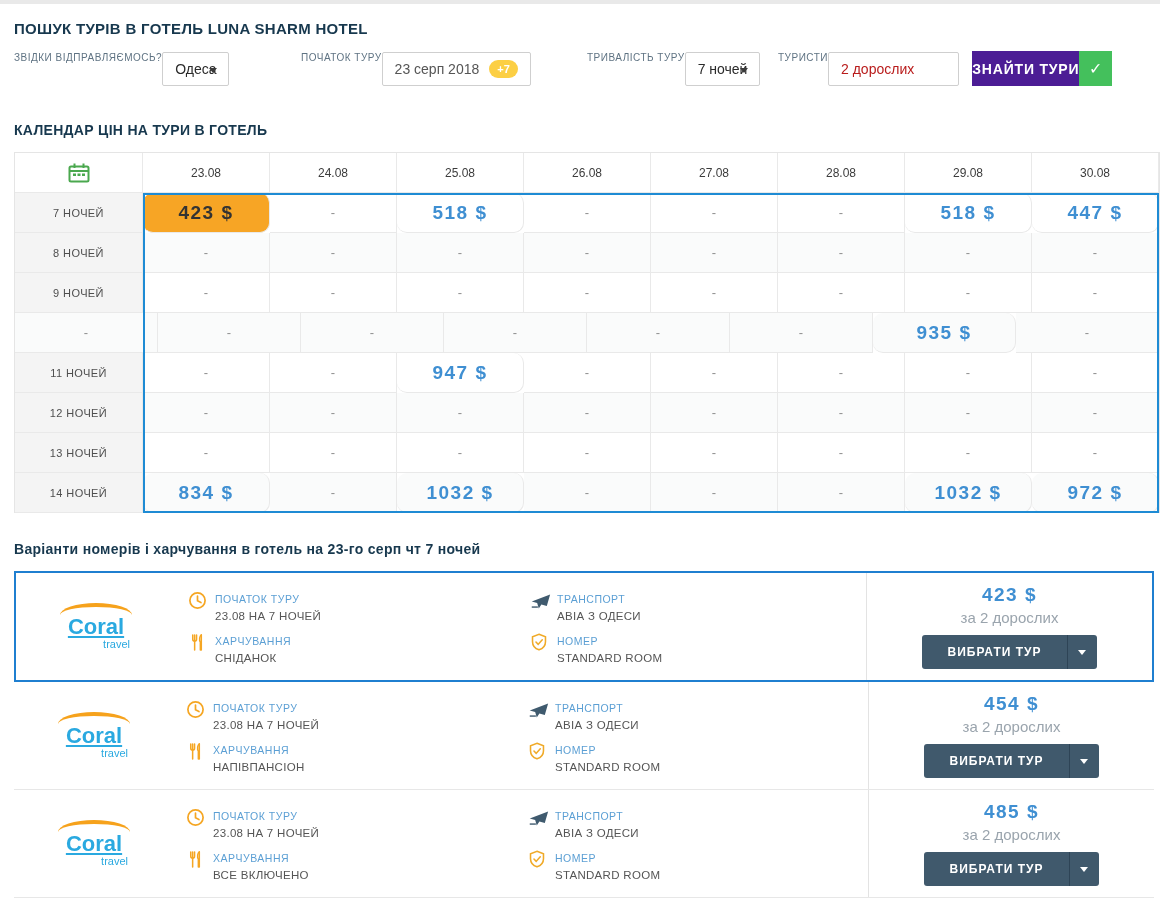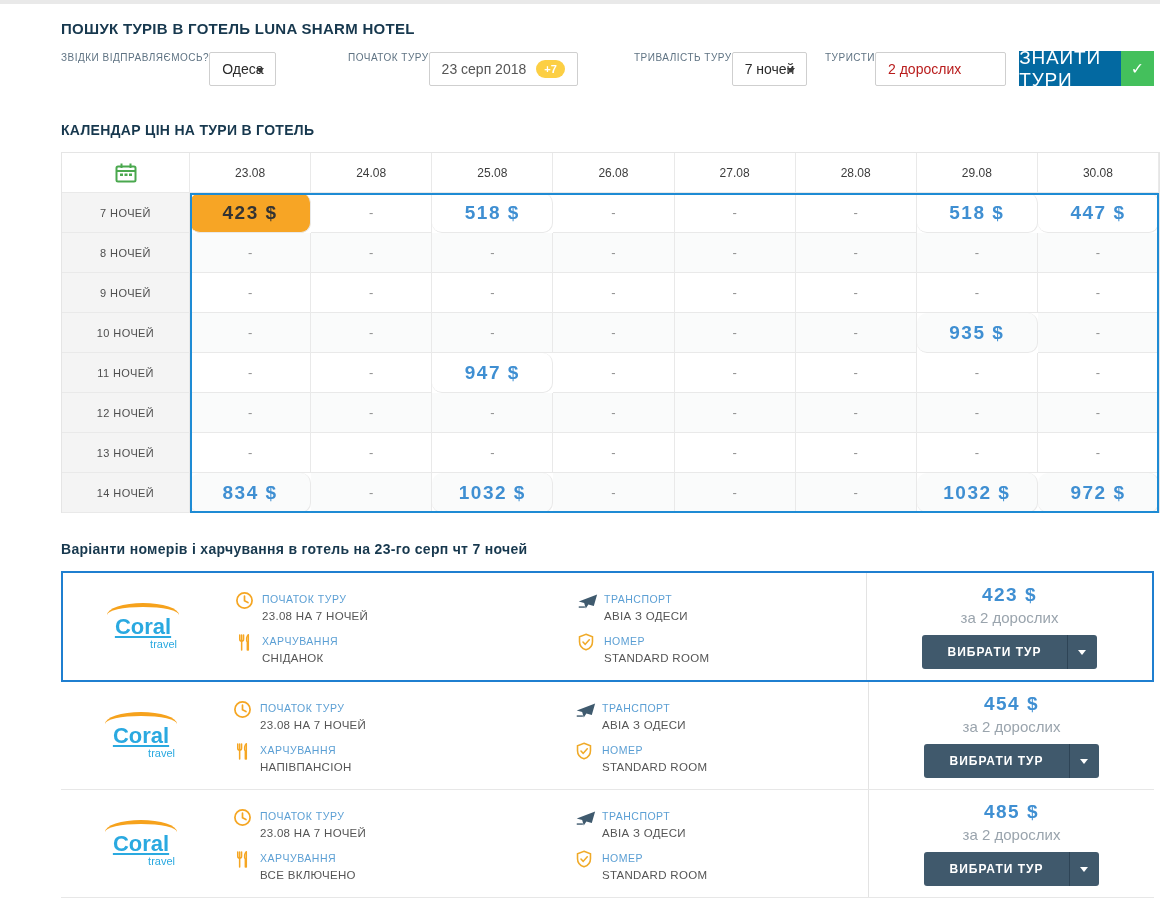--- a/index.html
+++ b/index.html
@@ -5,21 +5,21 @@
   * { box-sizing: border-box; margin: 0; padding: 0; }
   html, body { width: 1160px; }
   body {
     font-family: "Liberation Sans", sans-serif;
     background: #ffffff;
     border-top: 4px solid #e9e9e9;
     height: 922px;
     overflow: hidden;
     color: #333;
   }
-  .container { padding-left: 14px; margin-left: 47px; }
+  .container { padding-left: 14px; }
 
   .page-title {
     font-size: 15px; font-weight: bold; color: #17384e;
     letter-spacing: .3px; margin: 16px 0 14px;
   }
 
   
   .form-row { display: flex; gap: 10px; margin-right: 6px; align-items: flex-end; }
   .field { display: flex; flex-direction: row; }
   .f-departure { flex: 0 0 277px; }
@@ -38,21 +38,21 @@
     width: 0; height: 0; border-left: 4px solid transparent; border-right: 4px solid transparent;
     border-top: 5px solid #3a3a3a; display: inline-block;
   }
   .input .caret-down { position: absolute; right: 11px; top: 15px; }
   .badge {
     margin-left: 10px; background: #fccf44; color: #fff; font-size: 11px; font-weight: bold;
     padding: 2px 8px; border-radius: 10px; line-height: 14px;
   }
   .find-btn { display: flex; height: 35px; cursor: pointer; }
   .find-btn-main {
-    flex: 1; background: #0369a1; color: #fff; font-size: 19px; font-weight: normal;
+    flex: 1; background: #4c1d95; color: #fff; font-size: 14px; font-weight: bold;
     letter-spacing: .8px; display: flex; align-items: center; justify-content: center;
   }
   .find-btn-check {
     flex: 0 0 33px; background: #44c05c; color: #fff; font-size: 16px;
     display: flex; align-items: center; justify-content: center;
   }
 
   
   .section-title {
     font-size: 14px; font-weight: bold; color: #17384e; letter-spacing: .3px;
@@ -216,21 +216,20 @@
           <div class="cal-cell">-</div>
           <div class="cal-cell">-</div>
           <div class="cal-cell">-</div>
           <div class="cal-cell">-</div>
           <div class="cal-cell">-</div>
           <div class="cal-cell">-</div>
           <div class="cal-cell">-</div>
           <div class="cal-cell">-</div>
         </div>
         <div class="cal-row">
-          <div class="cal-cell cal-label">10 НОЧЕЙ</div>
           <div class="cal-cell">-</div>
           <div class="cal-cell">-</div>
           <div class="cal-cell">-</div>
           <div class="cal-cell">-</div>
           <div class="cal-cell">-</div>
           <div class="cal-cell">-</div>
           <div class="cal-cell price">935 $</div>
           <div class="cal-cell">-</div>
         </div>
         <div class="cal-row">

